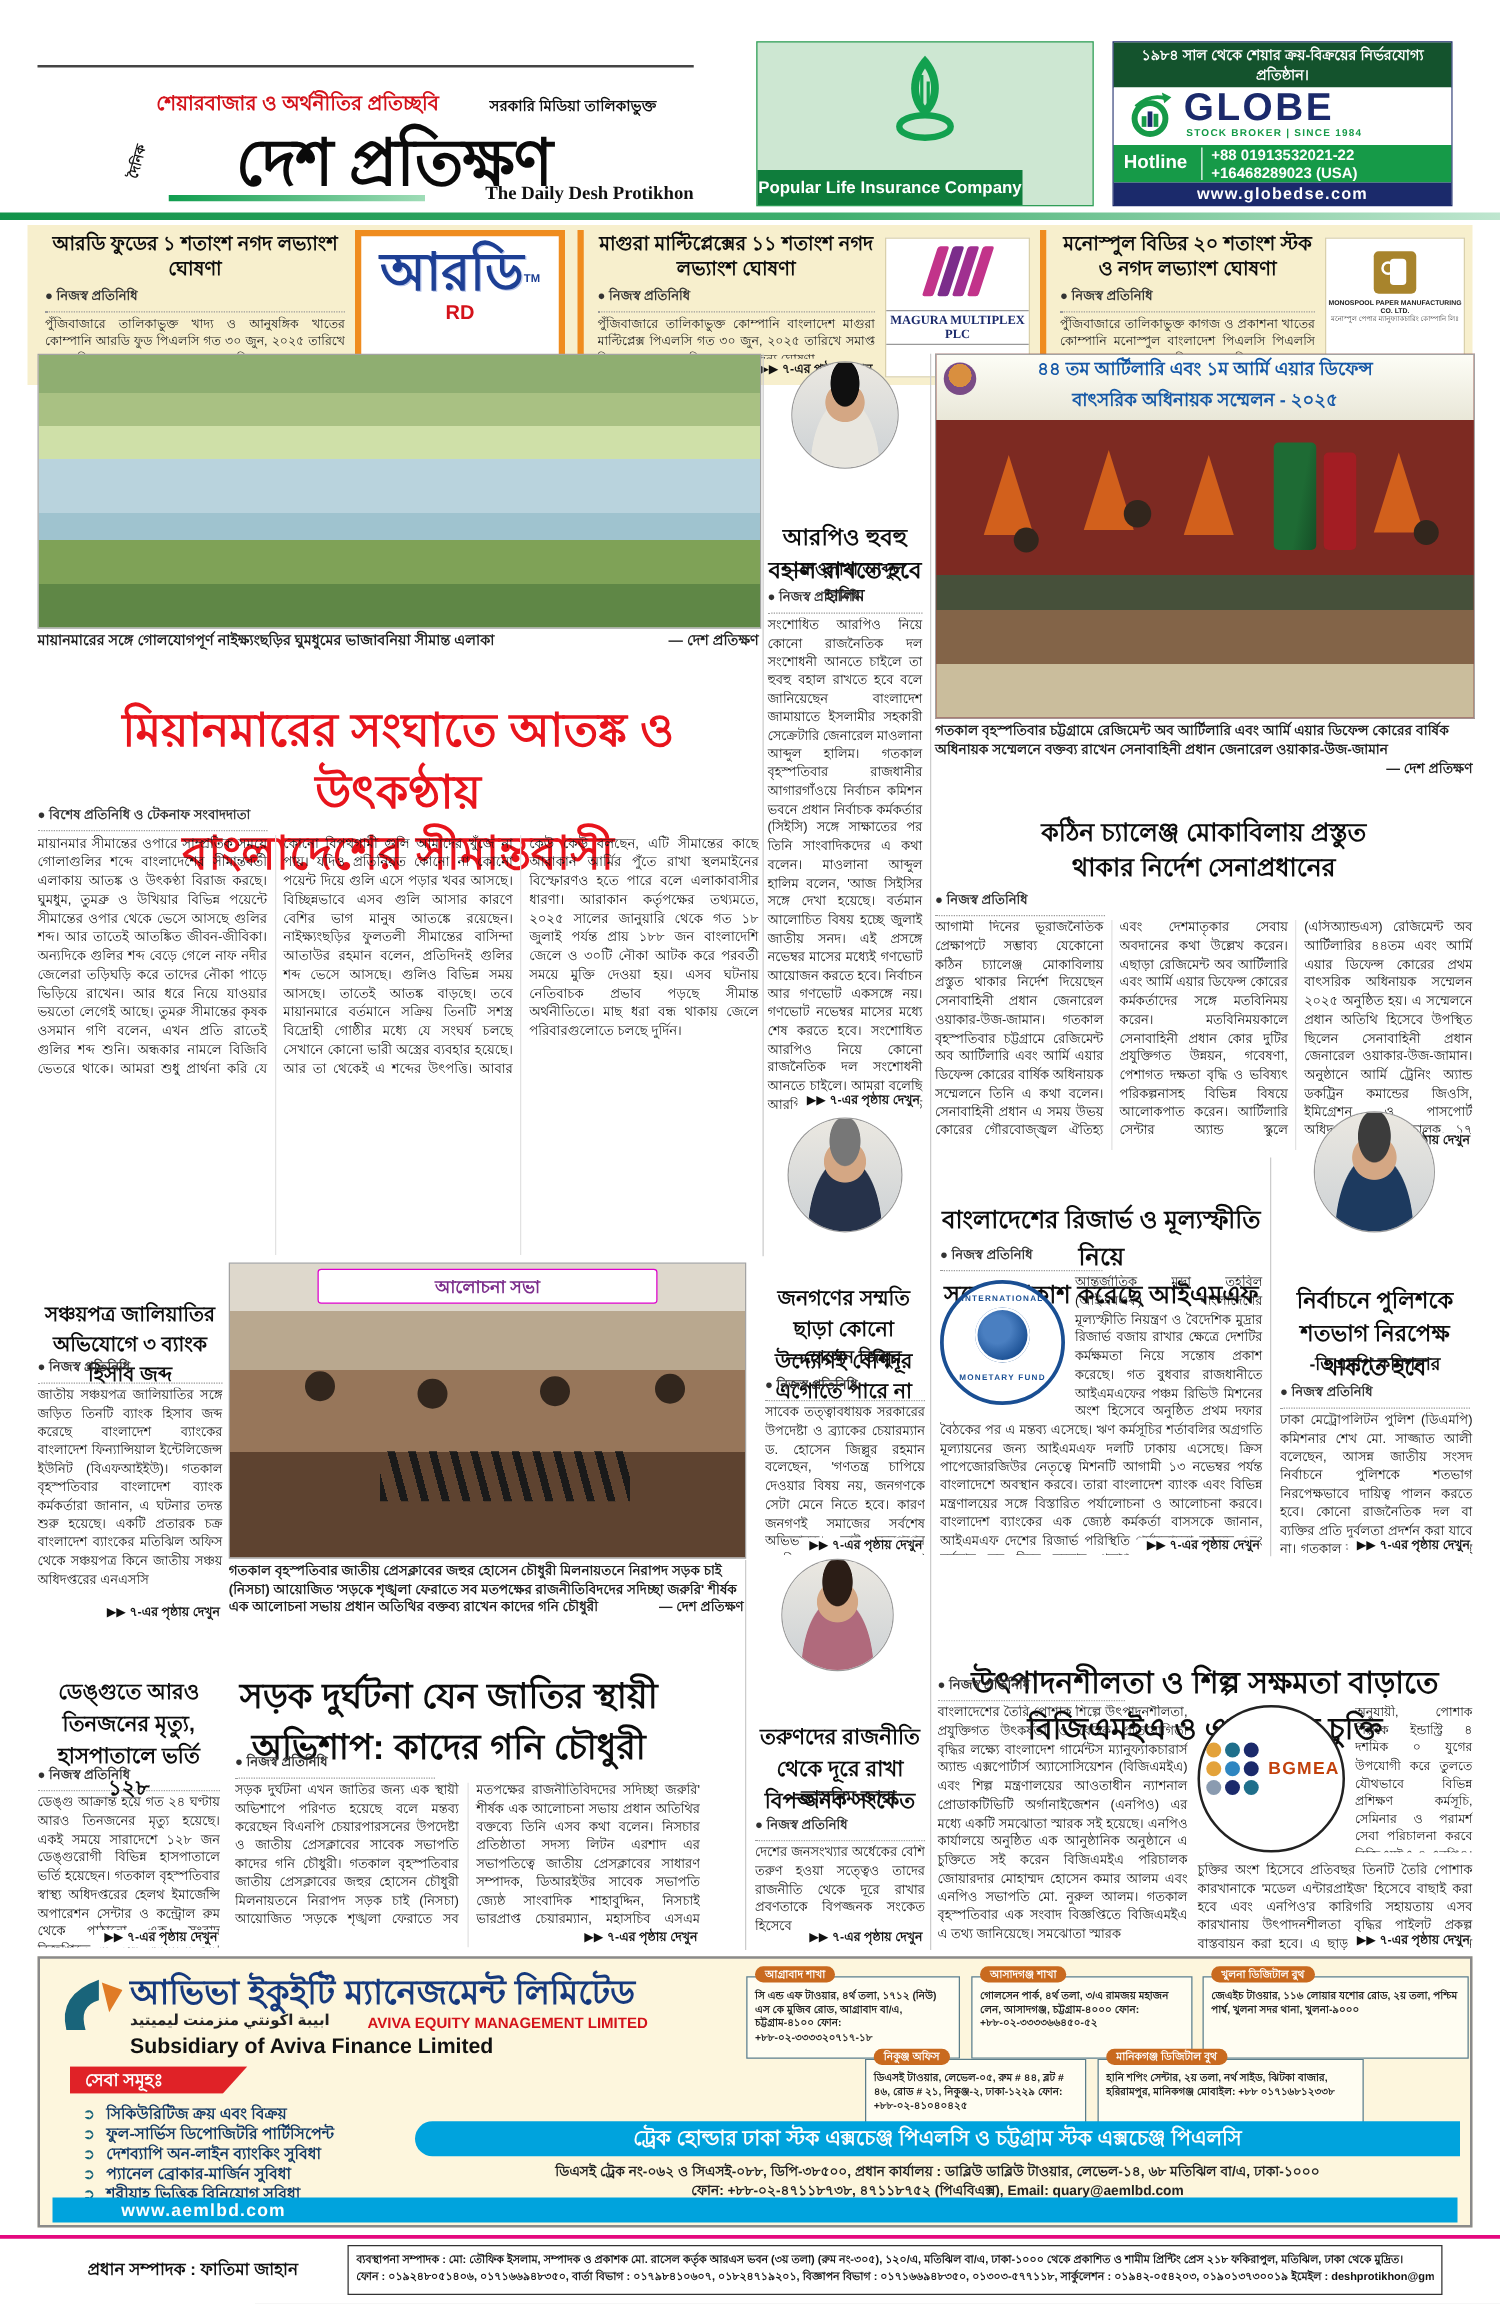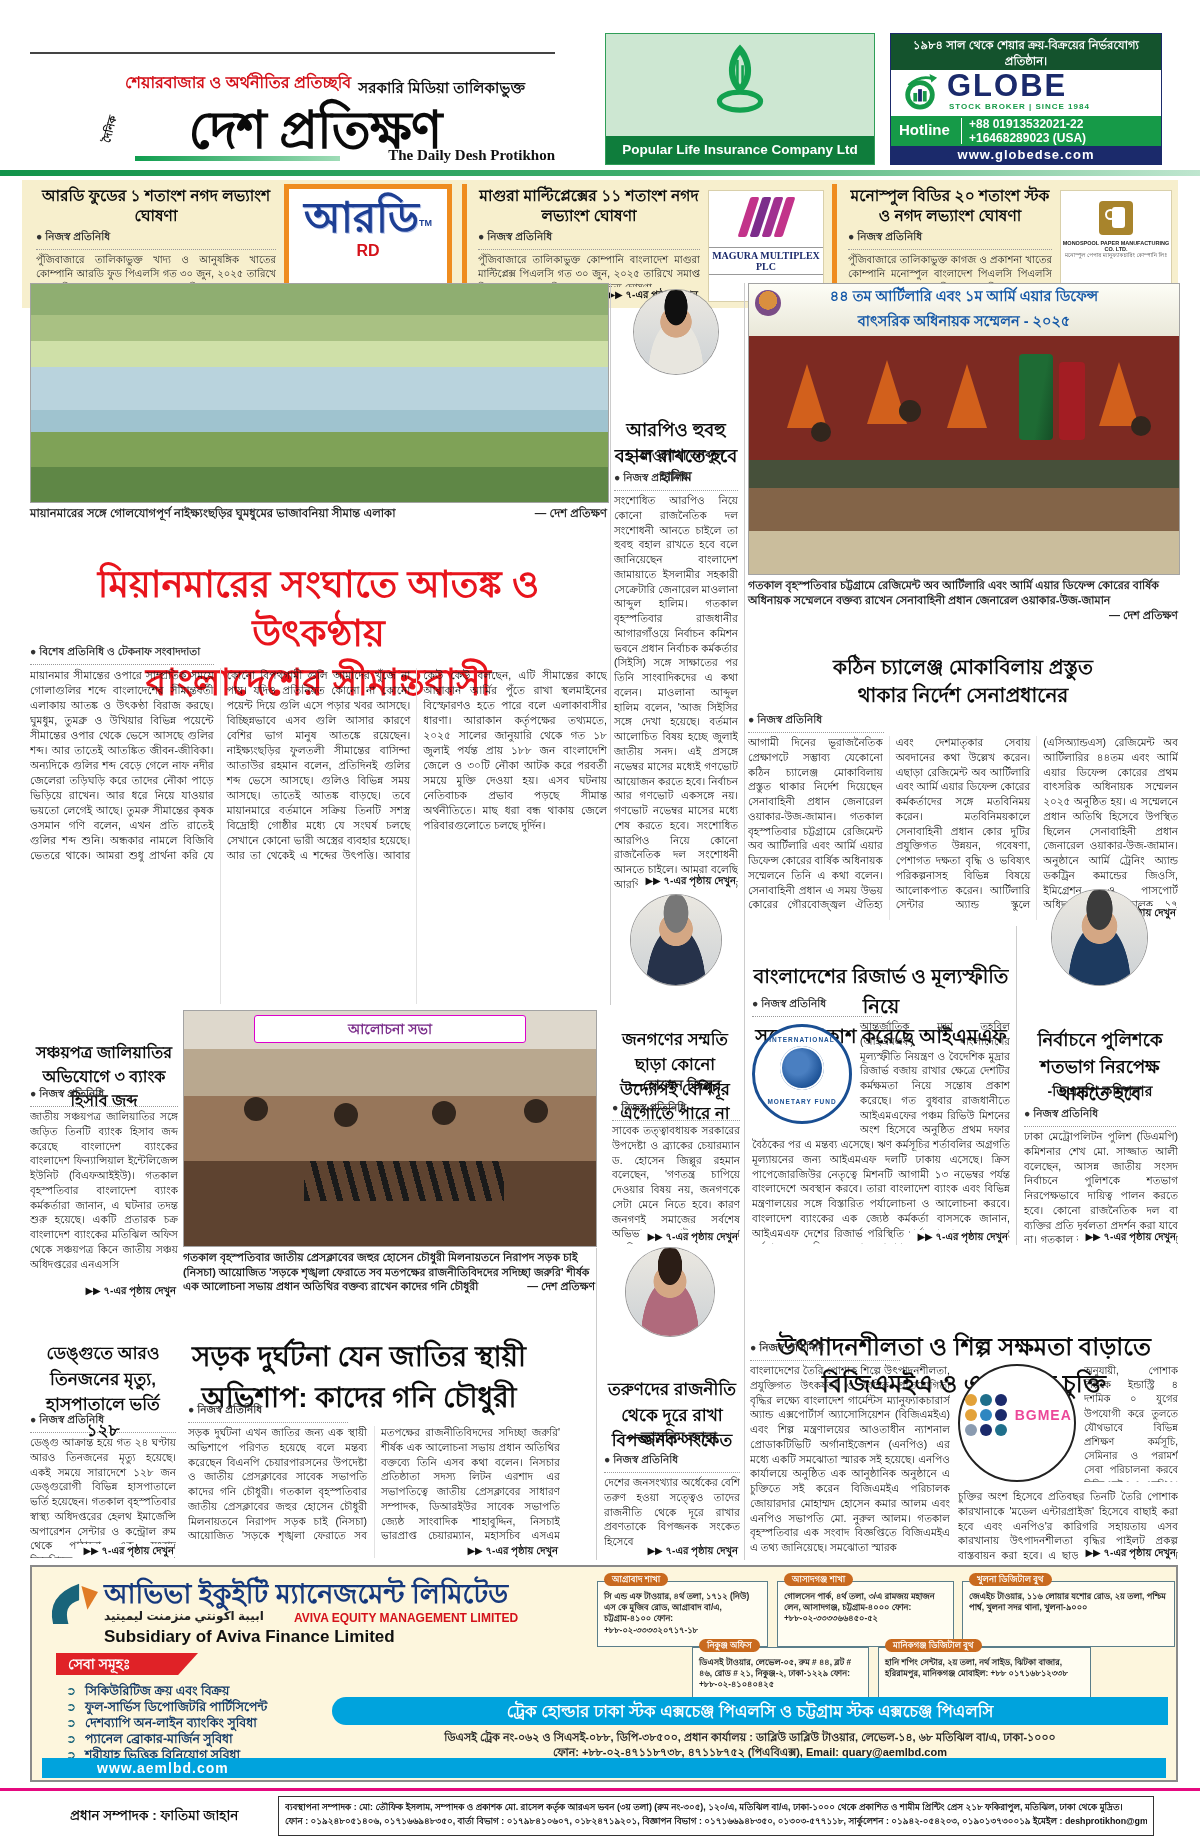--- a/index.html
+++ b/index.html
@@ -40,37 +40,37 @@
 </style>
 </head>
 <body>
 
 <div id="page">
 
   <div class="abs" style="left:30px;top:52px;width:525px;height:2px;background:#444;"></div>
 
   <div class="abs" style="left:95px;top:66px;width:430px;height:100px;">
     <span class="abs" style="left:30px;top:4px;font-size:16px;font-weight:800;color:#d4121a;">শেয়ারবাজার ও অর্থনীতির প্রতিচ্ছবি</span>
-    <span class="abs" style="right:0;top:10px;font-size:15px;font-weight:800;color:#111;">সরকারি মিডিয়া তালিকাভুক্ত</span>
+    <span class="abs" style="right:0;top:10px;font-size:12px;font-weight:800;color:#111;">সরকারি মিডিয়া তালিকাভুক্ত</span>
     <span class="abs" style="left:2px;top:54px;font-size:11px;font-weight:700;transform:rotate(-75deg);">দৈনিক</span>
     <div class="abs ctr" style="left:10px;top:24px;width:420px;font-size:52px;font-weight:800;color:#0a0a0a;letter-spacing:-1px;">দেশ প্রতিক্ষণ</div>
   </div>
   <div class="abs" style="left:135px;top:156px;width:205px;height:5px;background:linear-gradient(90deg,#0f9d4e,#9fdcb7);"></div>
   <div class="abs" style="left:340px;top:147px;width:215px;font-size:15px;font-weight:700;text-align:right;font-family:'Liberation Serif',serif;">The Daily Desh Protikhon</div>
 
   <div class="abs" style="left:605px;top:33px;width:268px;height:130px;background:#cde7d2;border:1px solid #2f9e57;">
     <div class="abs" style="left:0;top:8px;width:268px;height:86px;text-align:center;">
       <svg viewBox="0 0 48 56" width="62" height="72">
           <ellipse cx="24" cy="46" rx="16" ry="7" fill="none" stroke="#12a14f" stroke-width="4"></ellipse>
           <path d="M24 2 C12 14 13 32 24 40 C35 32 36 14 24 2 Z" fill="#12a14f"></path>
           <path d="M24 10 C19 17 19 28 24 33 C29 28 29 17 24 10Z" fill="#cde7d2"></path>
           <path d="M22 14 L22 33 M26 18 L26 33" stroke="#12a14f" stroke-width="2"></path>
         </svg>
     </div>
-    <div class="abs ctr" style="left:0;bottom:0;width:268px;height:28px;background:#0f7d3c;color:#fff;font-weight:800;font-size:13.5px;line-height:28px;">Popular Life Insurance Company Ltd</div>
+    <div class="abs ctr" style="left:0;bottom:0;width:212px;height:28px;background:#0f7d3c;color:#fff;font-weight:800;font-size:13.5px;line-height:28px;">Popular Life Insurance Company Ltd</div>
   </div>
 
   <div class="abs" style="left:890px;top:33px;width:270px;height:130px;border:1px solid #1b2a6b;">
     <div class="abs ctr" style="left:0;top:0;width:270px;height:36px;background:#14532d;color:#fff;font-size:11.5px;font-weight:700;line-height:1.4;padding-top:3px;box-sizing:border-box;">১৯৮৪ সাল থেকে শেয়ার ক্রয়-বিক্রয়ের নির্ভরযোগ্য প্রতিষ্ঠান।</div>
     <div class="abs" style="left:0;top:36px;width:270px;height:46px;background:#fff;">
       <span class="abs" style="left:10px;top:3px;">
         <svg viewBox="0 0 40 40" width="38" height="38">
             <circle cx="20" cy="23" r="13" fill="none" stroke="#169a48" stroke-width="5"></circle>
             <rect x="13" y="21" width="4" height="9" fill="#169a48"></rect>
             <rect x="18" y="17" width="4" height="13" fill="#1b2a6b"></rect>
@@ -277,21 +277,21 @@
     <div>বিজিএমইএ ও এনপিও'র চুক্তি</div>
   </div>
   <div class="abs byline" style="left:750px;top:1340px;width:150px;">● নিজস্ব প্রতিনিধি</div>
   <div class="abs body-txt" style="left:750px;top:1364px;width:200px;height:196px;font-size:10.4px;">বাংলাদেশের তৈরি পোশাক শিল্পে উৎপাদনশীলতা, প্রযুক্তিগত উৎকর্ষতা ও বৈশ্বিক প্রতিযোগিতা বৃদ্ধির লক্ষ্যে বাংলাদেশ গার্মেন্টস ম্যানুফ্যাকচারার্স অ্যান্ড এক্সপোর্টার্স অ্যাসোসিয়েশন (বিজিএমইএ) এবং শিল্প মন্ত্রণালয়ের আওতাধীন ন্যাশনাল প্রোডাকটিভিটি অর্গানাইজেশন (এনপিও) এর মধ্যে একটি সমঝোতা স্মারক সই হয়েছে। এনপিও কার্যালয়ে অনুষ্ঠিত এক আনুষ্ঠানিক অনুষ্ঠানে এ চুক্তিতে সই করেন বিজিএমইএ পরিচালক জোয়ারদার মোহাম্মদ হোসেন কমার আলম এবং এনপিও সভাপতি মো. নুরুল আলম। গতকাল বৃহস্পতিবার এক সংবাদ বিজ্ঞপ্তিতে বিজিএমইএ এ তথ্য জানিয়েছে। সমঝোতা স্মারক</div>
   <div class="abs" style="left:958px;top:1364px;width:118px;height:118px;border:2px solid #222;border-radius:50%;background:#fff;text-align:center;box-sizing:border-box;padding-top:26px;">
     <span style="display:inline-block;width:48px;vertical-align:middle;line-height:0;">
       <span class="dot" style="background:#e3a23a;"></span><span class="dot" style="background:#1f6f8b;"></span><span class="dot" style="background:#1b2a6b;"></span>
       <span class="dot" style="background:#e3a23a;"></span><span class="dot" style="background:#2e86c1;"></span><span class="dot" style="background:#1b2a6b;"></span>
       <span class="dot" style="background:#8a9bb0;"></span><span class="dot" style="background:#1b2a6b;"></span><span class="dot" style="background:#1f6f8b;"></span>
     </span>
-    <span style="font-size:14px;font-weight:800;color:#ec4899;letter-spacing:1px;vertical-align:middle;">BGMEA</span>
+    <span style="font-size:14px;font-weight:800;color:#c2410c;letter-spacing:1px;vertical-align:middle;">BGMEA</span>
   </div>
   <div class="abs body-txt" style="left:1084px;top:1364px;width:94px;height:118px;font-size:10px;">অনুযায়ী, পোশাক শিল্পকে ইন্ডাস্ট্রি ৪ দশমিক ০ যুগের উপযোগী করে তুলতে যৌথভাবে বিভিন্ন প্রশিক্ষণ কর্মসূচি, সেমিনার ও পরামর্শ সেবা পরিচালনা করবে বিজিএমইএ ও এনপিও। পাশাপাশি, উৎপাদনশীলতা ও অপারেশনাল উৎকর্ষতা বৃদ্ধির লক্ষ্যে ফাইভ-এস, কাইজেন এবং লিন ম্যানুফেকচারিং -এর মতো আধুনিক পদ্ধতি প্রয়োগে গুরুত্ব দেওয়া হবে।</div>
   <div class="abs body-txt" style="left:958px;top:1490px;width:220px;height:70px;font-size:10.4px;">
     <span>চুক্তির অংশ হিসেবে প্রতিবছর তিনটি তৈরি পোশাক কারখানাকে 'মডেল এন্টারপ্রাইজ' হিসেবে বাছাই করা হবে এবং এনপিও'র কারিগরি সহায়তায় এসব কারখানায় উৎপাদনশীলতা বৃদ্ধির পাইলট প্রকল্প বাস্তবায়ন করা হবে। এ ছাড়া, উভয় সংস্থা এশিয়ান প্রোডাকটিভিটি অর্গানাইজেশন</span>
     <span class="cont">▶▶ ৭-এর পৃষ্ঠায় দেখুন</span>
   </div>
 
   <div class="abs" style="left:30px;top:1565px;width:1148px;height:217px;border:2px solid #8a8a8a;background:#fdf6dd;box-sizing:border-box;">
     <span class="abs" style="left:14px;top:12px;">
       <svg viewBox="0 0 44 44" width="52" height="52">

